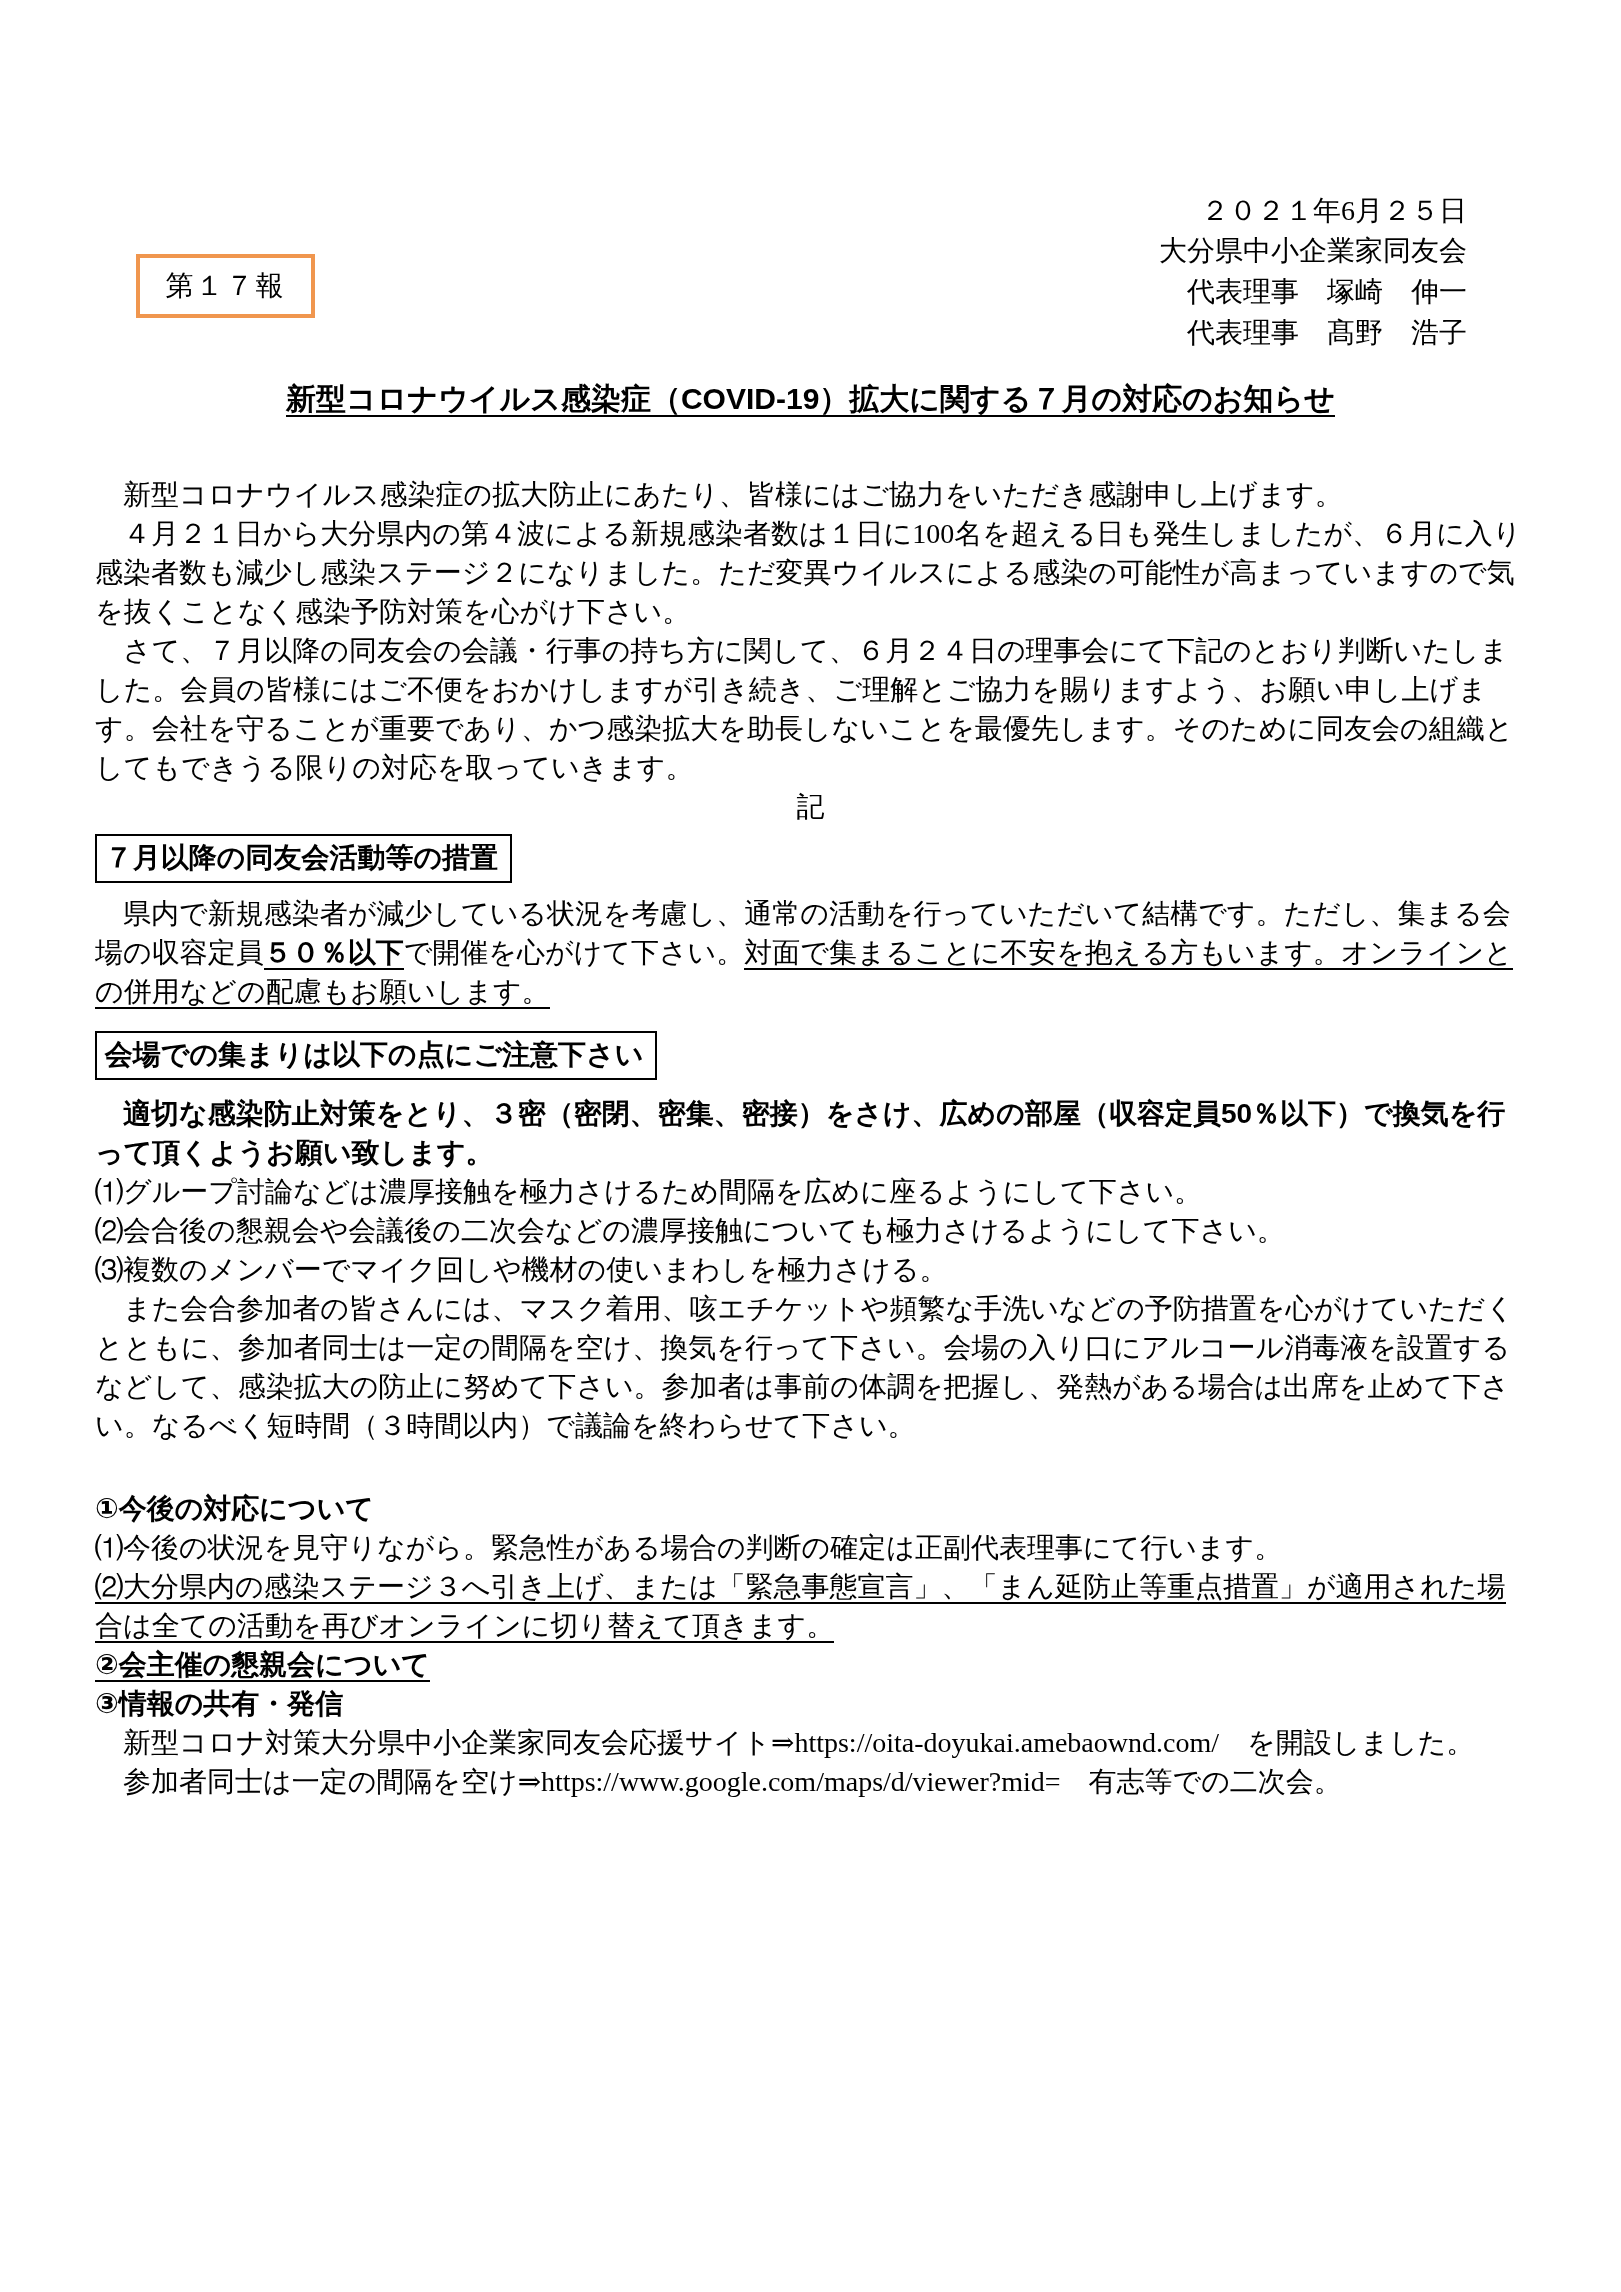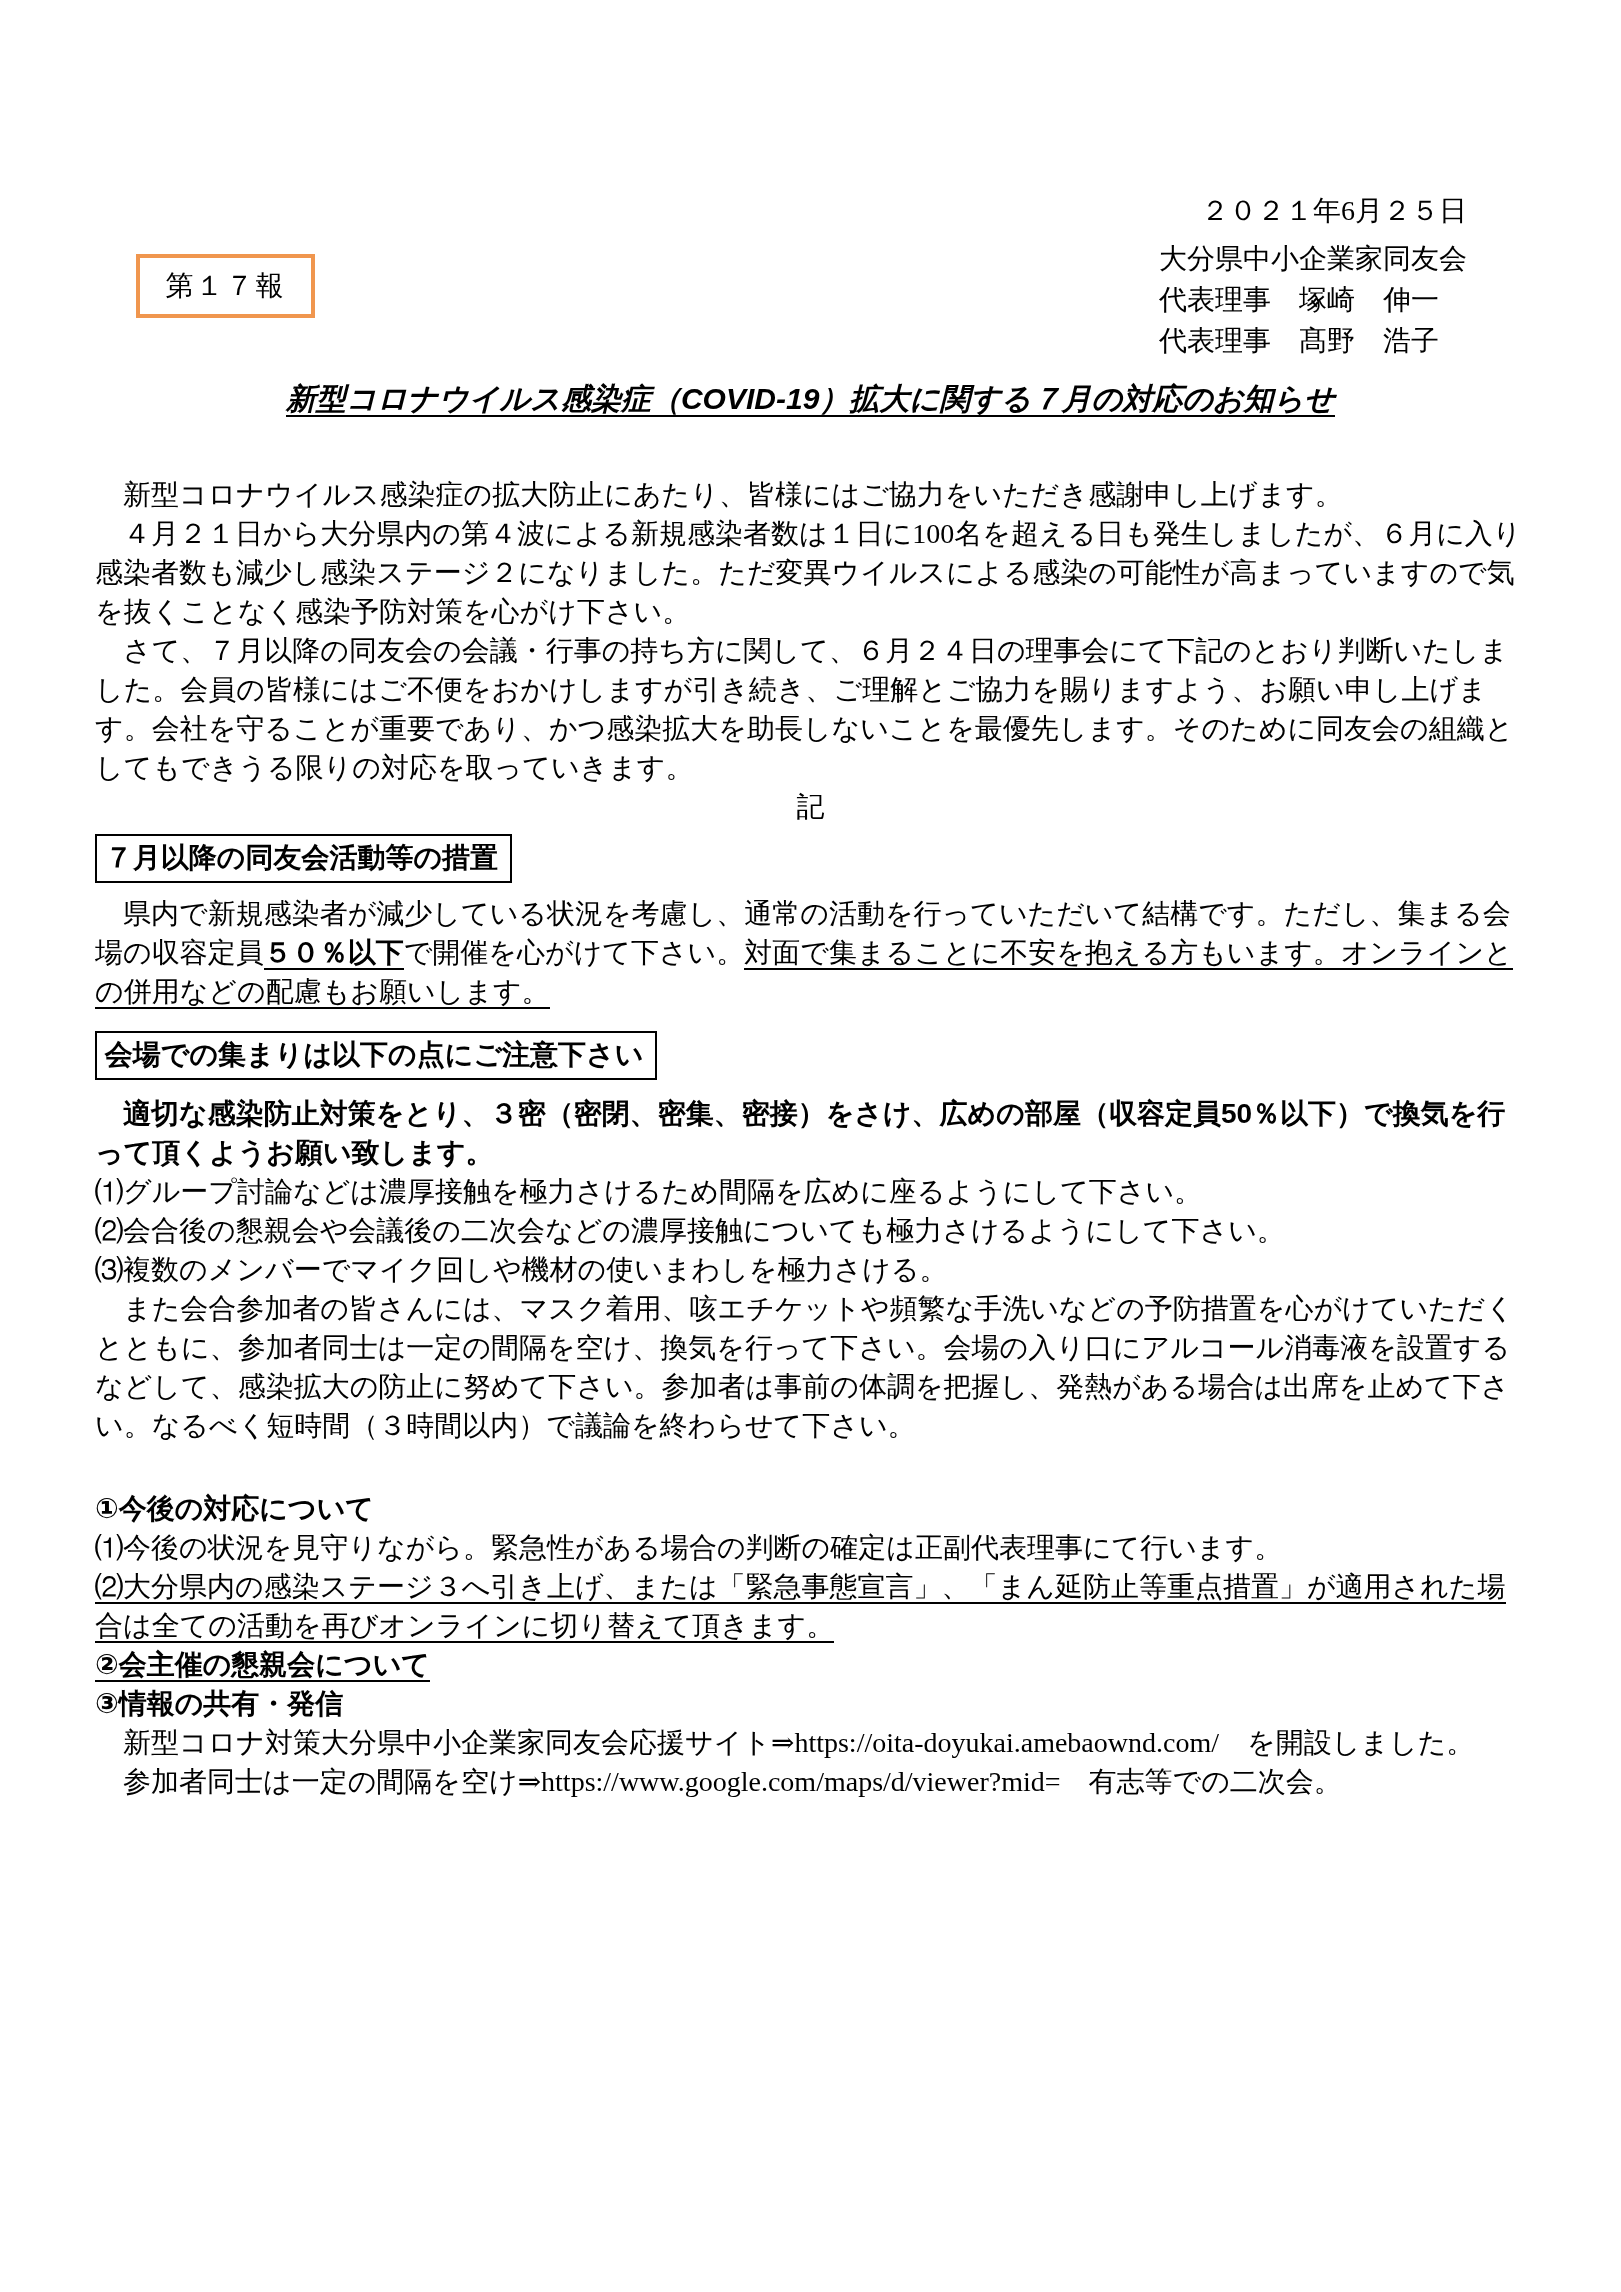--- a/index.html
+++ b/index.html
@@ -19,36 +19,35 @@
   .gothic{font-family:"Liberation Sans","DejaVu Sans",sans-serif;}
   .b{font-weight:bold;}
   .u{border-bottom:2.9px solid #000;}
   .u2{border-bottom:2px solid #000;}
 
   .date-line{text-align:right;padding-right:59px;}
   .recipient-line{text-align:left;}
 
   .header-row{position:relative;height:147px;}
   .sender-block{
-    position:absolute;top:8px;right:59px;
-    line-height:41px;
+    position:absolute;top:0;right:59px;
+    text-align:right;line-height:41px;
   }
   .report-badge{
     position:absolute;left:41px;top:23.5px;
     border:4.9px solid var(--accent,#F0964E);
     padding:8.8px 25.5px;
     font-size:28px;line-height:39px;
     letter-spacing:2px;
   }
 
   .doc-title{
     margin:0;text-align:center;
     font-size:30px;line-height:44px;font-weight:bold;
     font-family:"Liberation Sans","DejaVu Sans",sans-serif;
-    font-style:italic;
   }
   .doc-title .u{border-bottom-width:2.9px;}
 
   .intro{margin-top:54px;}
   .ki{text-align:center;}
 
   .boxed-wrap{margin-top:7.8px;}
   .boxed-wrap.second{margin-top:19.6px;}
   .boxed-heading{
     display:inline-block;

